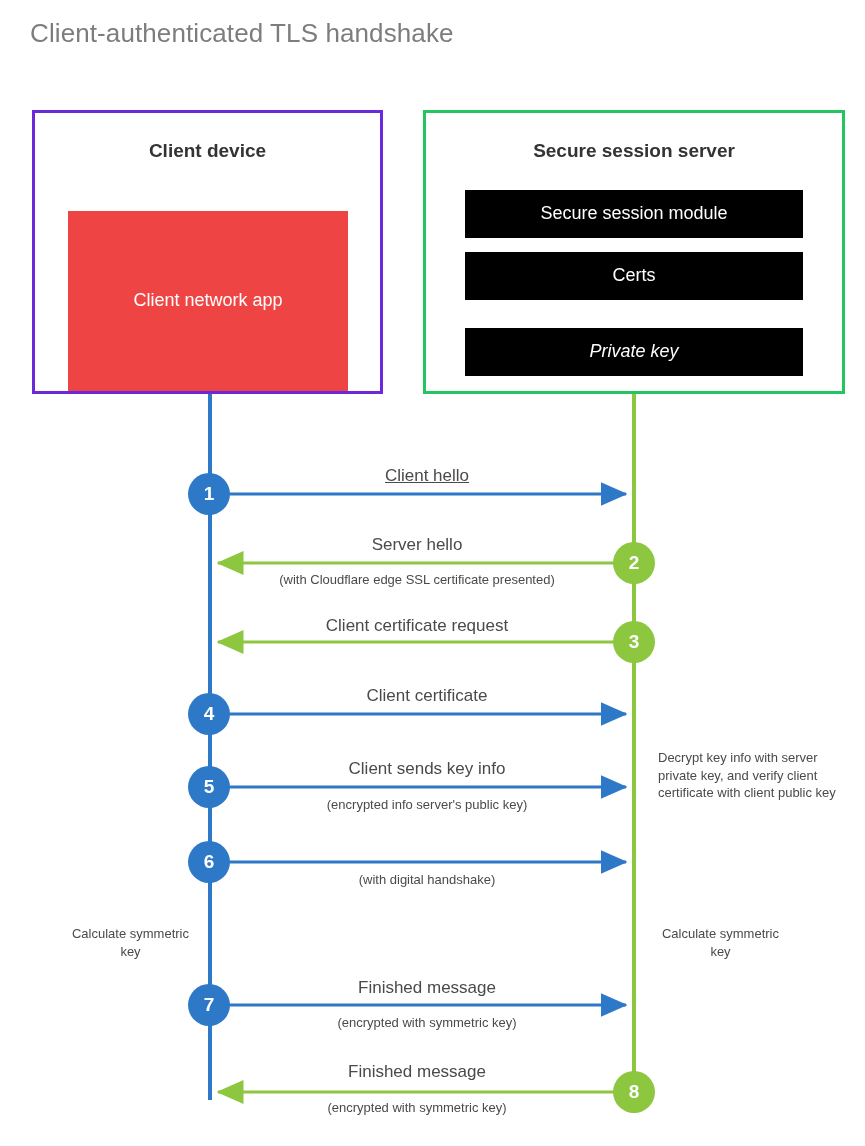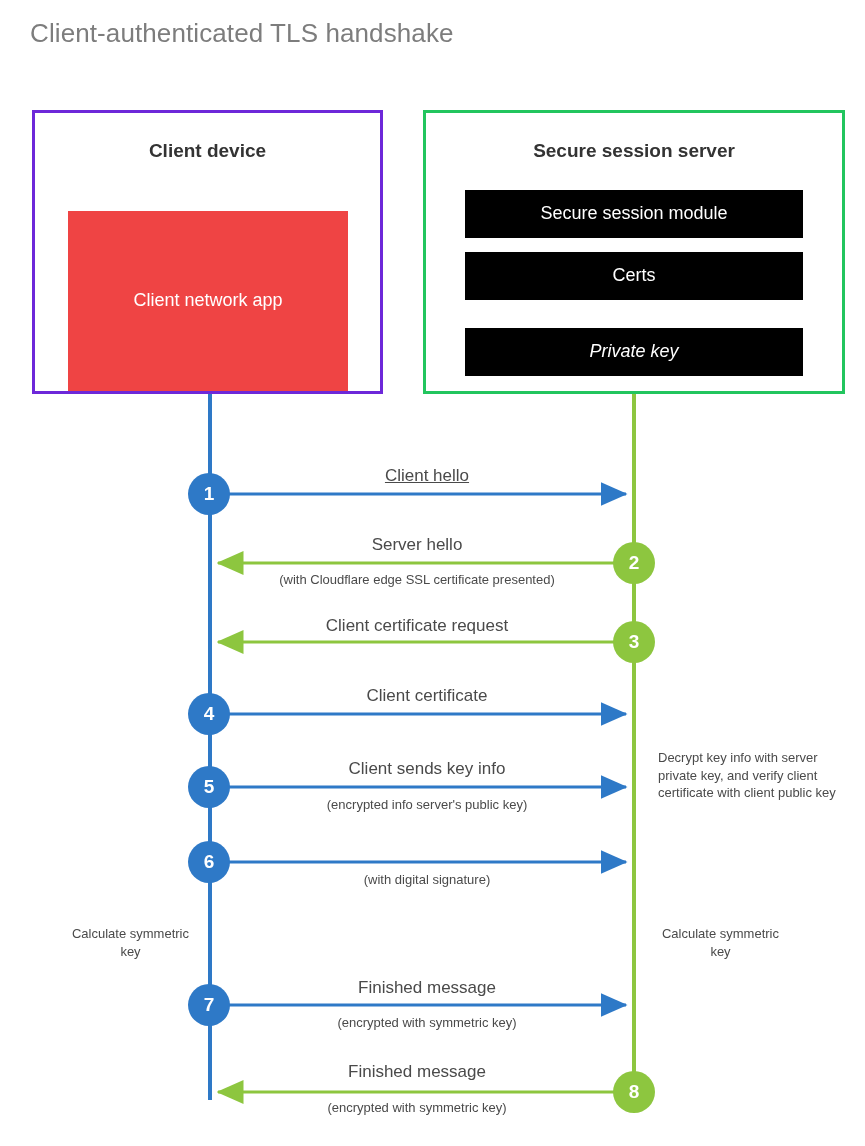--- a/index.html
+++ b/index.html
@@ -220,21 +220,21 @@
   <div class="msg-label" style="left:210px; top:616px; width:414px;">Client certificate request</div>
 
   <div class="step-circle blue" style="left:188px; top:693px;">4</div>
   <div class="msg-label" style="left:220px; top:686px; width:414px;">Client certificate</div>
 
   <div class="step-circle blue" style="left:188px; top:766px;">5</div>
   <div class="msg-label" style="left:220px; top:759px; width:414px;">Client sends key info</div>
   <div class="msg-sub" style="left:220px; top:797px; width:414px;">(encrypted info server's public key)</div>
 
   <div class="step-circle blue" style="left:188px; top:841px;">6</div>
-  <div class="msg-sub" style="left:220px; top:872px; width:414px;">(with digital signature)</div>
+  <div class="msg-sub" style="left:220px; top:872px; width:414px;">(with digital handshake)</div>
 
   <div class="step-circle blue" style="left:188px; top:984px;">7</div>
   <div class="msg-label" style="left:220px; top:978px; width:414px;">Finished message</div>
   <div class="msg-sub" style="left:220px; top:1015px; width:414px;">(encrypted with symmetric key)</div>
 
   <div class="step-circle green" style="left:613px; top:1071px;">8</div>
   <div class="msg-label" style="left:210px; top:1062px; width:414px;">Finished message</div>
   <div class="msg-sub" style="left:210px; top:1100px; width:414px;">(encrypted with symmetric key)</div>
 
   <div class="side-note right" style="left:658px; top:749px; width:180px;">Decrypt key info with server private key, and verify client certificate with client public key</div>

